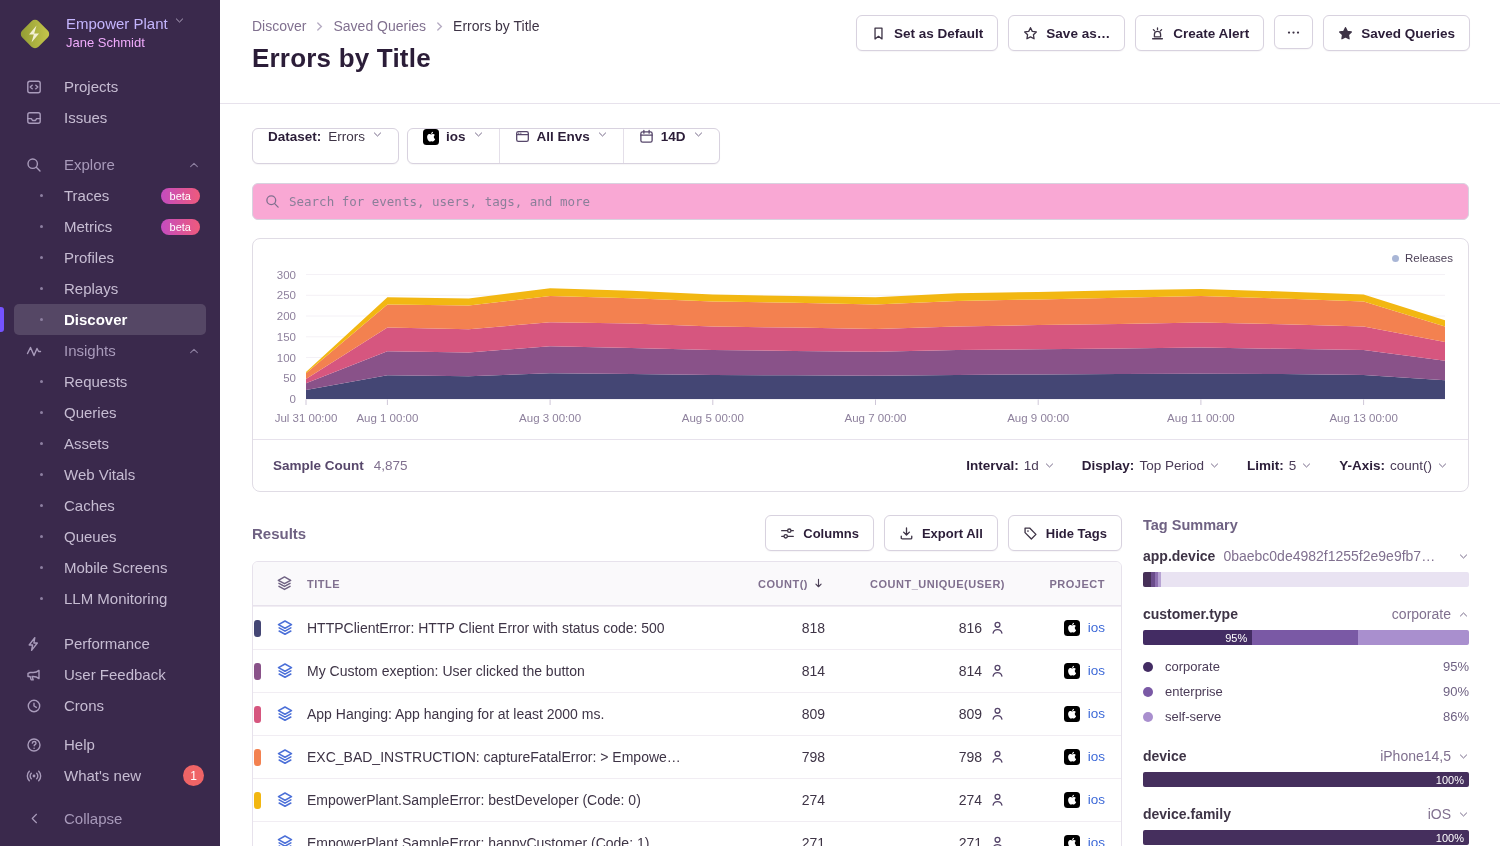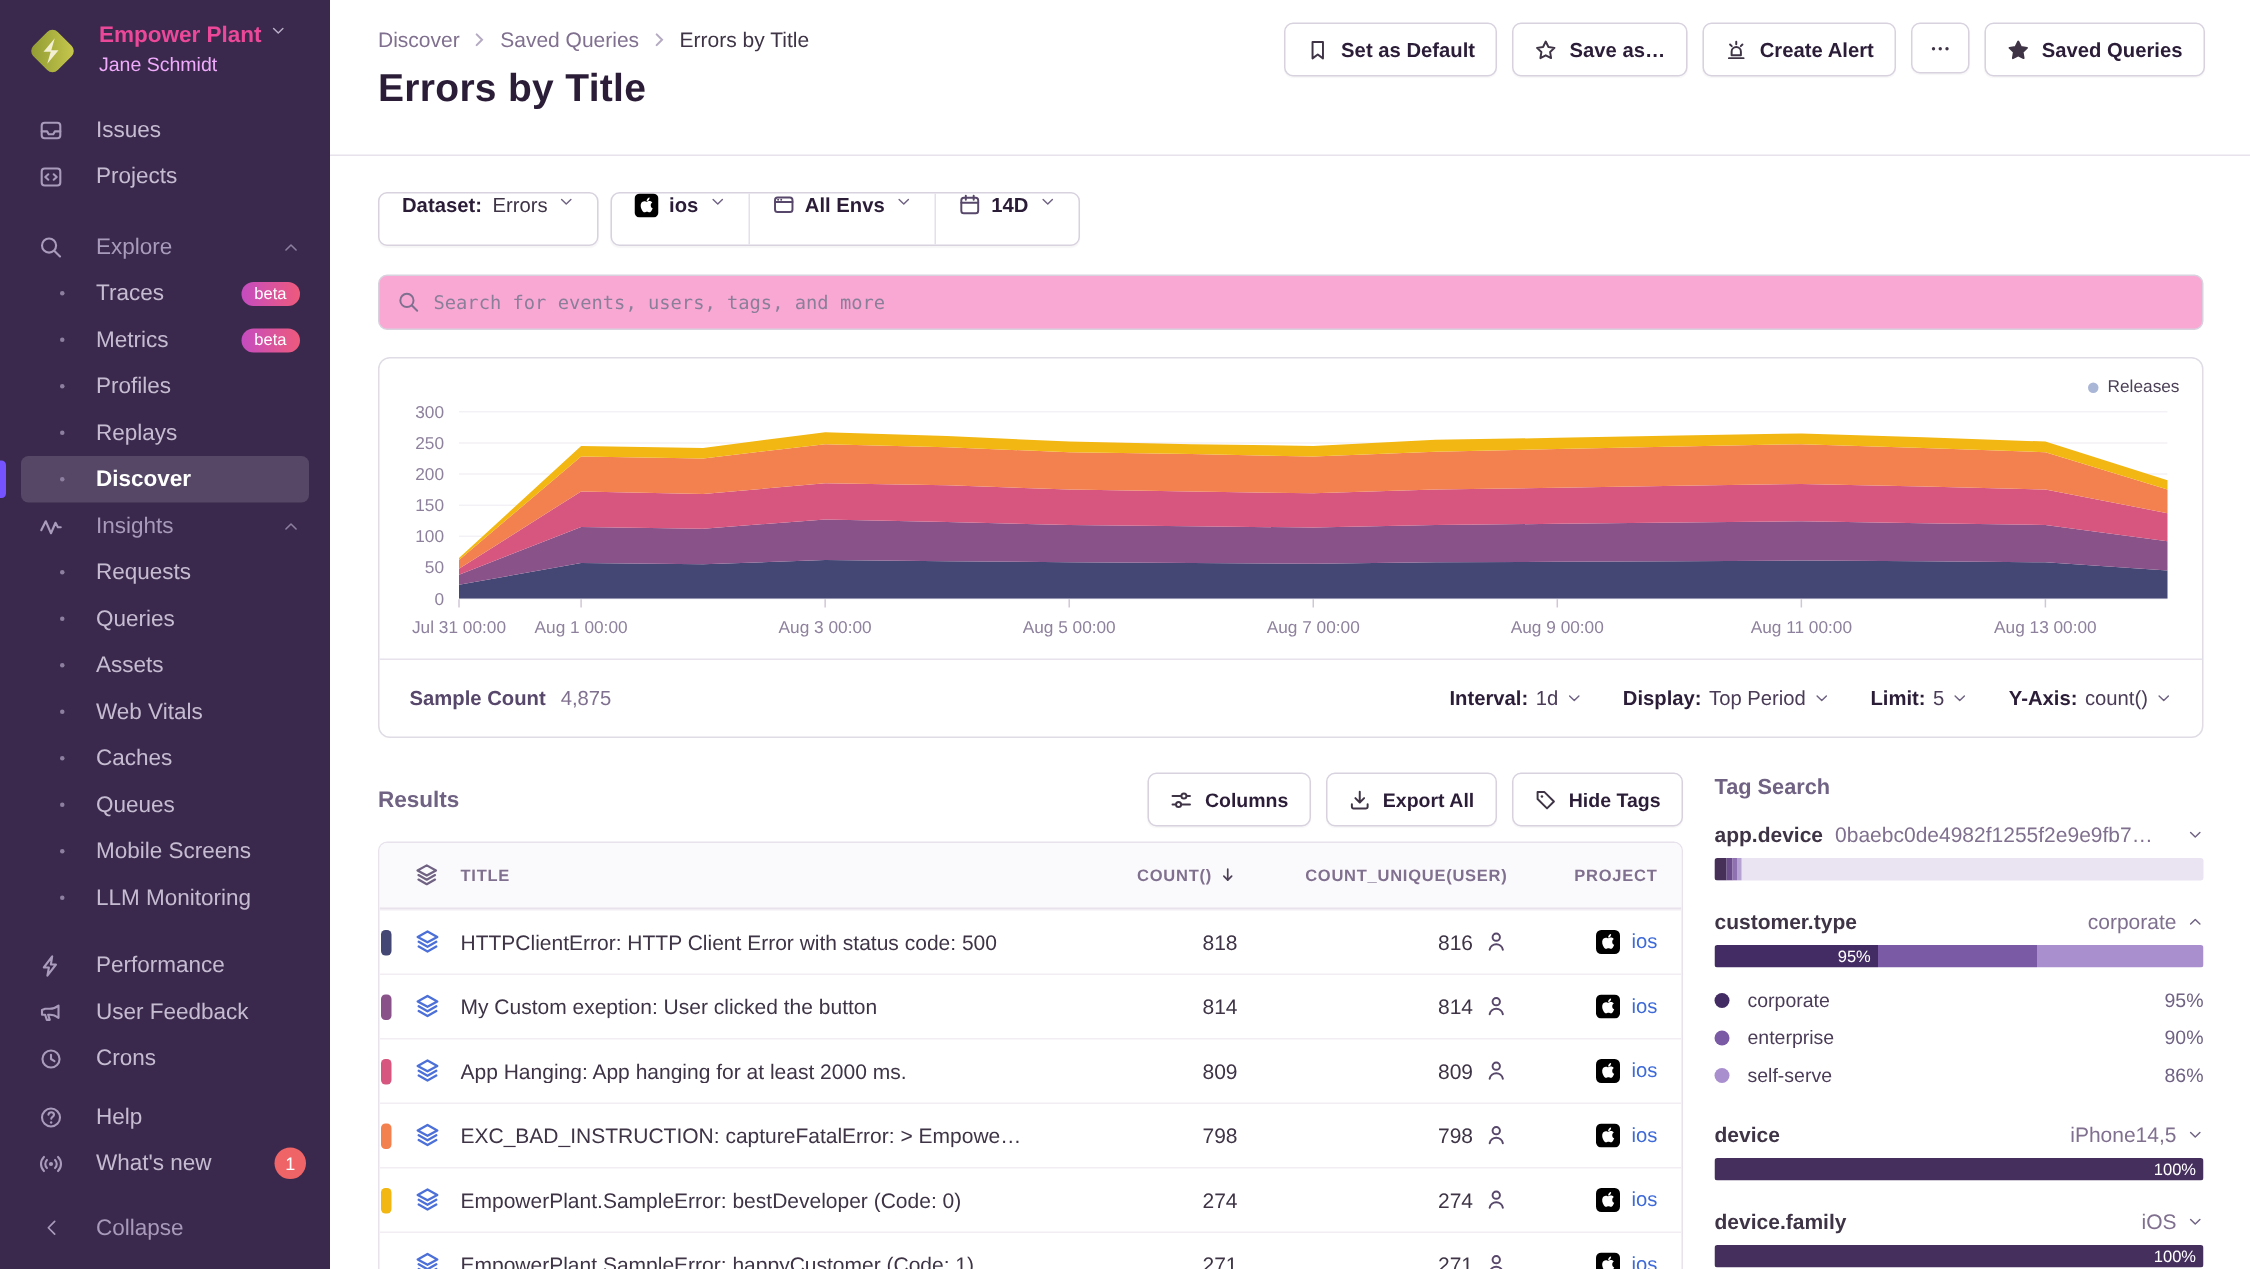--- a/index.html
+++ b/index.html
@@ -3,21 +3,21 @@
 <meta charset="utf-8">
 <style>
   * { margin:0; padding:0; box-sizing:border-box; }
   html,body { width:1500px; height:846px; overflow:hidden; }
   body { font-family:"Liberation Sans", sans-serif; background:#fff; color:#2b1d38; display:flex; }
   svg { display:block; }
 
   
   .sidebar { width:220px; min-width:220px; height:846px; background:#3a294c; position:relative; color:#c6bcd2; }
   .org { display:flex; gap:12px; padding:15px 16px 10px 16px; align-items:flex-start; cursor:pointer; }
-  .org-name { font-size:15px; font-weight:bold; color:#ec4899; display:flex; align-items:flex-start; gap:6px; }
+  .org-name { font-size:15px; font-weight:normal; color:#c4b5fd; display:flex; align-items:flex-start; gap:6px; }
   .org-user { font-size:13px; color:#f0abfc; margin-top:3px; }
   .nav { margin-top:8px; }
   .nav-row { position:relative; height:31px; display:flex; align-items:center; margin:0 14px; padding-left:12px; border-radius:5px; font-size:15px; cursor:pointer; }
   .nav-row .ic { width:16px; height:16px; color:#a99bbb; flex:0 0 16px; }
   .nav-row .lbl { margin-left:22px; color:#c6bcd2; white-space:nowrap; }
   .nav-row.hdr .lbl { color:#a89aba; }
   .nav-row.sub { padding-left:26px; }
   .nav-row.sub .bullet { width:3px; height:3px; border-radius:50%; background:#8d7fa0; flex:0 0 3px; }
   .nav-row.sub .lbl { margin-left:21px; }
   .nav-row.active { background:rgba(255,255,255,.14); }
@@ -139,34 +139,34 @@
             </svg>
           </span>
         </div>
       <div class="org-user">Jane Schmidt</div>
     </div>
   </div>
   <nav class="nav" id="sidebar-nav">
       <div class="nav-row">
         <span class="ic">
           <svg viewBox="0 0 16 16" width="100%" height="100%" fill="none" stroke="currentColor" stroke-width="1.4" stroke-linecap="round" stroke-linejoin="round">
+            <rect x="1.8" y="2.3" width="12.4" height="11.4" rx="2"></rect>
+            <path d="M6.2 6.2 4.2 8l2 1.8M9.8 6.2 11.8 8l-2 1.8"></path>
+          </svg>
+        </span>
+        <span class="lbl">Projects</span>
+      </div>
+      <div class="nav-row">
+        <span class="ic">
+          <svg viewBox="0 0 16 16" width="100%" height="100%" fill="none" stroke="currentColor" stroke-width="1.4" stroke-linecap="round" stroke-linejoin="round">
             <rect x="1.8" y="2.8" width="12.4" height="10.4" rx="2"></rect>
             <path d="M1.8 8.6h3.6l1.1 1.9h3l1.1-1.9h3.6"></path>
           </svg>
         </span>
         <span class="lbl">Issues</span>
-      </div>
-      <div class="nav-row">
-        <span class="ic">
-          <svg viewBox="0 0 16 16" width="100%" height="100%" fill="none" stroke="currentColor" stroke-width="1.4" stroke-linecap="round" stroke-linejoin="round">
-            <rect x="1.8" y="2.3" width="12.4" height="11.4" rx="2"></rect>
-            <path d="M6.2 6.2 4.2 8l2 1.8M9.8 6.2 11.8 8l-2 1.8"></path>
-          </svg>
-        </span>
-        <span class="lbl">Projects</span>
       </div>
       <div class="gap16"></div>
       <div class="nav-row hdr">
         <span class="ic">
           <svg viewBox="0 0 16 16" width="100%" height="100%" fill="none" stroke="currentColor" stroke-width="1.4" stroke-linecap="round" stroke-linejoin="round">
             <circle cx="6.7" cy="6.7" r="4.7"></circle>
             <path d="m10.3 10.3 3.7 3.7"></path>
           </svg>
         </span>
         <span class="lbl">Explore</span>
@@ -752,21 +752,21 @@
                       <path d="M12.152 6.896c-.948 0-2.415-1.078-3.96-1.04-2.04.027-3.91 1.183-4.961 3.014-2.117 3.675-.546 9.103 1.519 12.09 1.013 1.454 2.208 3.09 3.792 3.039 1.52-.065 2.09-.987 3.935-.987 1.831 0 2.35.987 3.96.948 1.637-.026 2.676-1.48 3.676-2.948 1.156-1.688 1.636-3.325 1.662-3.415-.039-.013-3.182-1.221-3.22-4.857-.026-3.04 2.48-4.494 2.597-4.559-1.429-2.09-3.623-2.324-4.39-2.376-2-.156-3.675 1.09-4.61 1.09zM15.53 3.83c.843-1.012 1.4-2.427 1.245-3.83-1.207.052-2.662.805-3.532 1.818-.78.896-1.454 2.338-1.273 3.714 1.338.104 2.715-.688 3.559-1.701"></path>
                     </g>
                   </svg>
                 </span>
                 <span class="proj-link">ios</span>
               </span>
   </div>
           </div>
       </div>
       <aside class="tags-col">
-        <div class="tags-title">Tag Search</div>
+        <div class="tags-title">Tag Summary</div>
         <div id="tag-sections">
             <div class="tag-section">
     <div class="tag-head">
       <span class="tag-key">app.device</span>
       <span class="tag-val long">0baebc0de4982f1255f2e9e9fb7…</span>
       <span class="chev">
                   <svg viewBox="0 0 16 16" width="100%" height="100%" fill="none" stroke="currentColor" stroke-width="1.4" stroke-linecap="round" stroke-linejoin="round">
                     <path d="m3.5 5.8 4.5 4.4 4.5-4.4"></path>
                   </svg>
                 </span>

